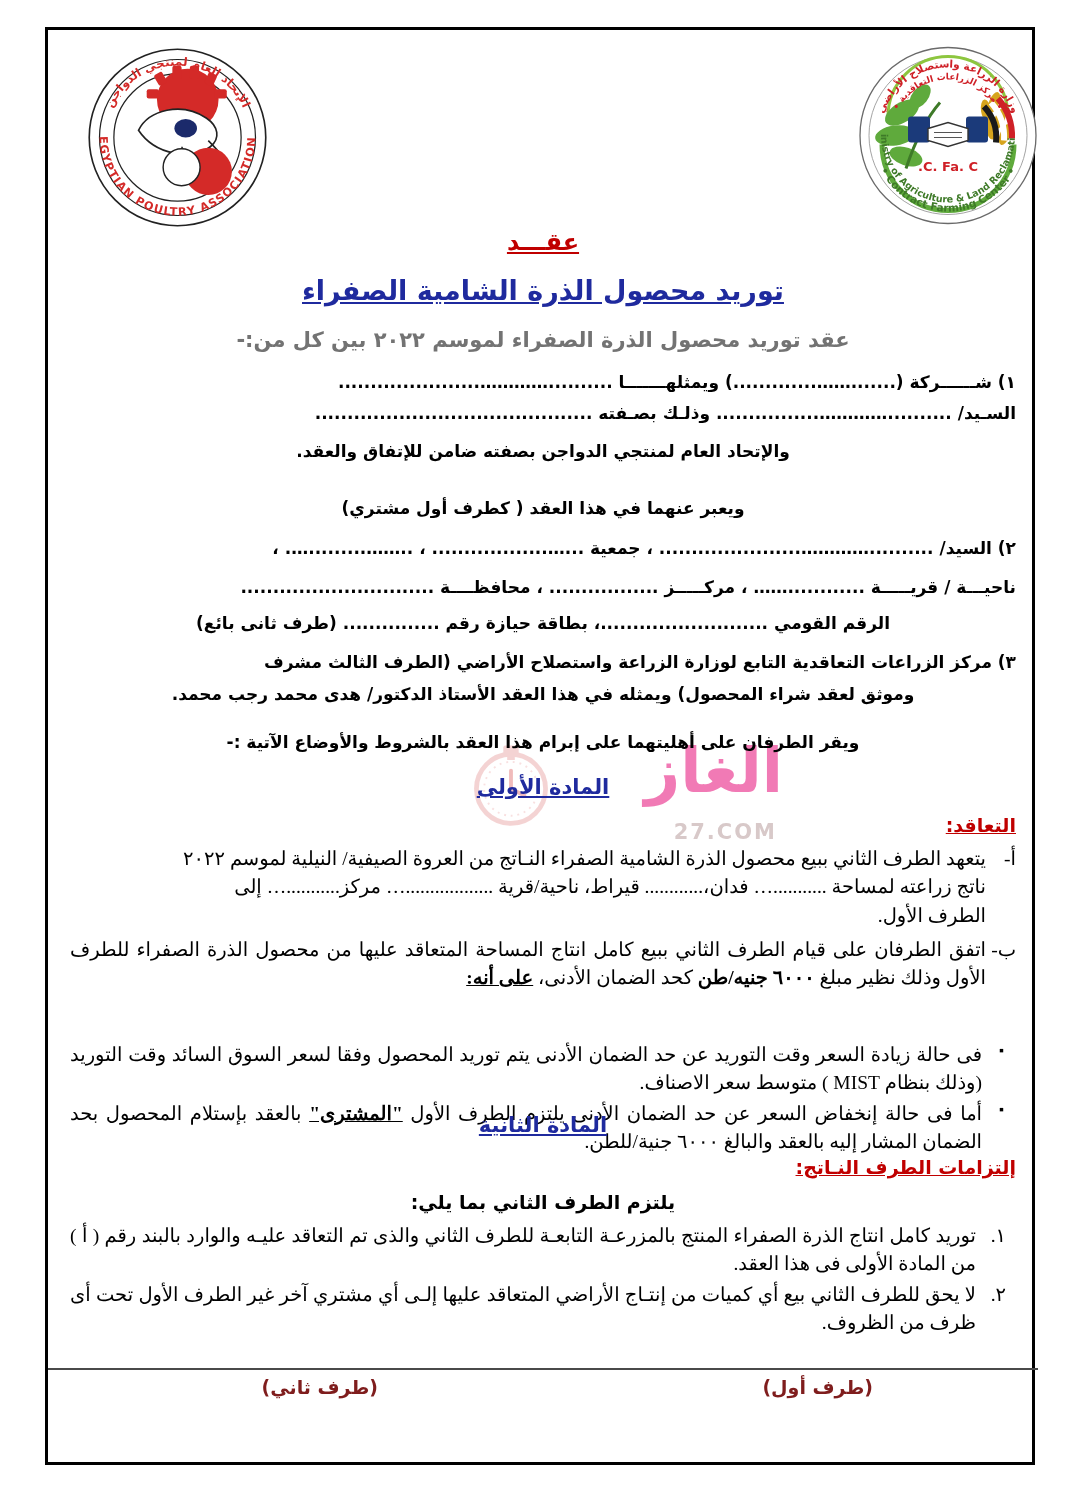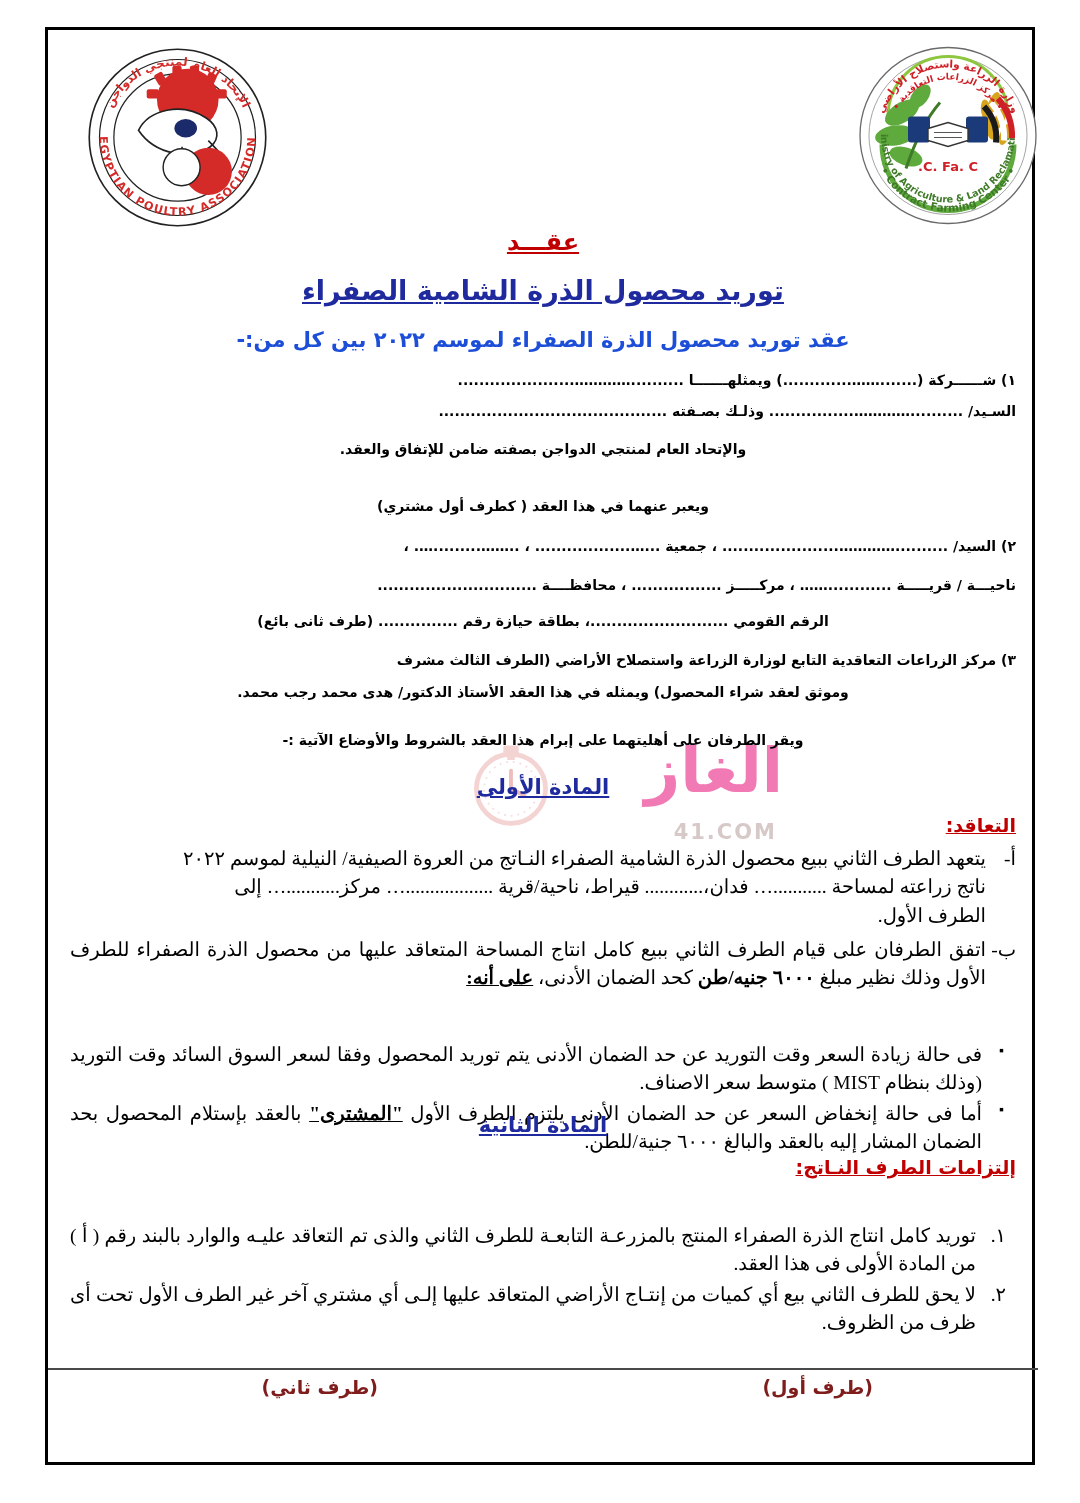--- a/index.html
+++ b/index.html
@@ -53,27 +53,27 @@
   }
   .doc-subtitle{
     position:absolute;top:245px;right:0;left:0;text-align:center;
     font-family:"DejaVu Sans","Liberation Sans",sans-serif;
     font-size:27px;font-weight:bold;color:#1f2a9e;
     text-decoration:underline;
   }
   .lead-line{
     position:absolute;top:298px;right:22px;left:22px;text-align:center;
     font-family:"DejaVu Sans","Liberation Sans",sans-serif;
-    font-size:21px;font-weight:bold;color:#1d4ed8;
+    font-size:21px;font-weight:bold;color:#737373;
   }
 
   .block{
     position:absolute;right:22px;left:22px;
     font-family:"DejaVu Sans","Liberation Sans",sans-serif;
-    font-weight:bold;font-size:14px;line-height:1.52;color:#000;
+    font-weight:bold;font-size:17px;line-height:1.52;color:#000;
     text-align:right;
   }
   .block.ctr{text-align:center;}
 
   .art-head{
     position:absolute;right:22px;left:22px;text-align:center;
     font-family:"DejaVu Sans","Liberation Sans",sans-serif;
     font-size:21px;font-weight:bold;color:#1f2a9e;
     text-decoration:underline;
   }
@@ -210,21 +210,21 @@
 
   <div id="watermark">
     <svg class="wm-clock" viewBox="0 0 100 100" aria-hidden="true">
       <circle cx="50" cy="55" r="36" fill="none" stroke="#e8a0a0" stroke-width="5"></circle>
       <circle cx="50" cy="55" r="28" fill="none" stroke="#f0bcbc" stroke-width="2" stroke-dasharray="2 5"></circle>
       <rect x="42" y="10" width="16" height="9" rx="2" fill="#e8a0a0"></rect>
       <rect x="46" y="17" width="8" height="8" fill="#e8a0a0"></rect>
       <path d="M50 55 L50 36 M50 55 L64 62" stroke="#e06a6a" stroke-width="4" stroke-linecap="round"></path>
     </svg>
     <div class="wm-text">الغاز</div>
-    <div class="wm-dotcom">41.COM</div>
+    <div class="wm-dotcom">27.COM</div>
   </div>
 
   <div id="content">
 
     <div class="doc-title">عقـــد</div>
     <div class="doc-subtitle">توريد محصول الذرة الشامية الصفراء</div>
     <div class="lead-line">عقد توريد محصول الذرة الصفراء لموسم ٢٠٢٢ بين كل من:-</div>
 
     <div class="block" style="top:340px;">
       <span>١)</span>
@@ -266,20 +266,21 @@
 
     <div class="serif-block" style="top:973px;padding-right:8px;margin-top:38px;">
       <ul class="bullets">
         <li>فى حالة زيادة السعر وقت التوريد عن حد الضمان الأدنى يتم توريد المحصول وفقا لسعر السوق السائد وقت التوريد (وذلك بنظام MIST ) متوسط سعر الاصناف.</li>
         <li><span>أما فى حالة إنخفاض السعر عن حد الضمان الأدنى يلتزم الطرف الأول </span><span class="hlu">"المشترى"</span><span> بالعقد بإستلام المحصول بحد الضمان المشار إليه بالعقد والبالغ ٦٠٠٠ جنية/للطن.</span></li>
       </ul>
     </div>
 
     <div class="art-head" style="top:1083px;">المادة الثانية</div>
     <div class="sub-head" style="top:1126px;">إلتزامات الطرف النـاتج:</div>
+    <div class="block ctr" style="top:1158px;font-size:19px;">يلتزم الطرف الثاني بما يلي:</div>
 
     <div class="serif-block" style="top:1192px;padding-right:10px;">
       <ol class="numlist">
         <li>
           <span class="num">١.</span>
           <span>توريد كامل انتاج الذرة الصفراء المنتج بالمزرعـة التابعـة للطرف الثاني والذى تم التعاقد عليـه والوارد بالبند رقم ( أ ) من المادة الأولى فى هذا العقد.</span>
         </li>
         <li>
           <span class="num">٢.</span>
           <span>لا يحق للطرف الثاني بيع أي كميات من إنتـاج الأراضي المتعاقد عليها إلـى أي مشتري آخر غير الطرف الأول تحت أى ظرف من الظروف.</span>

